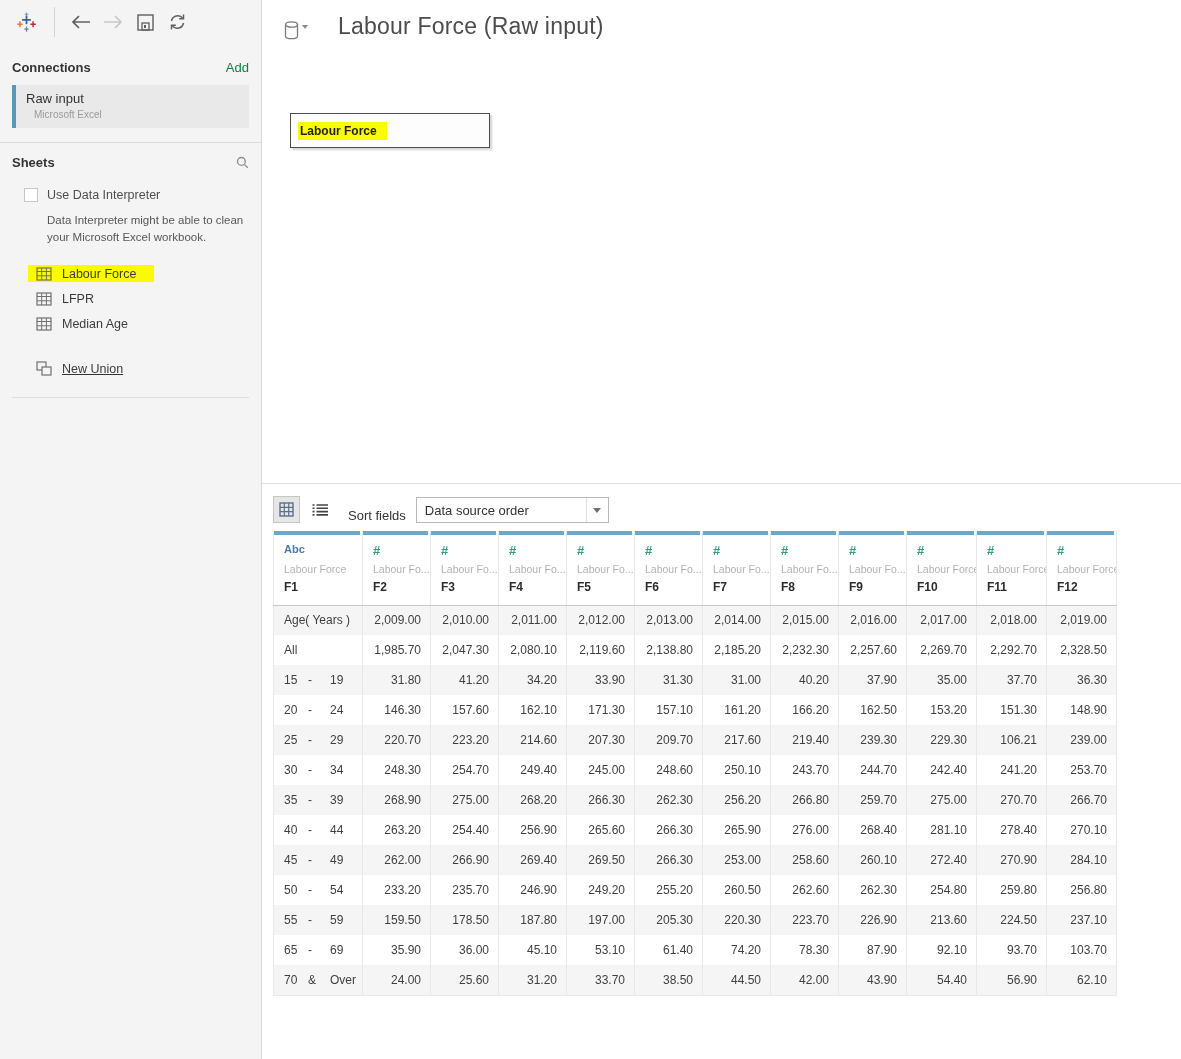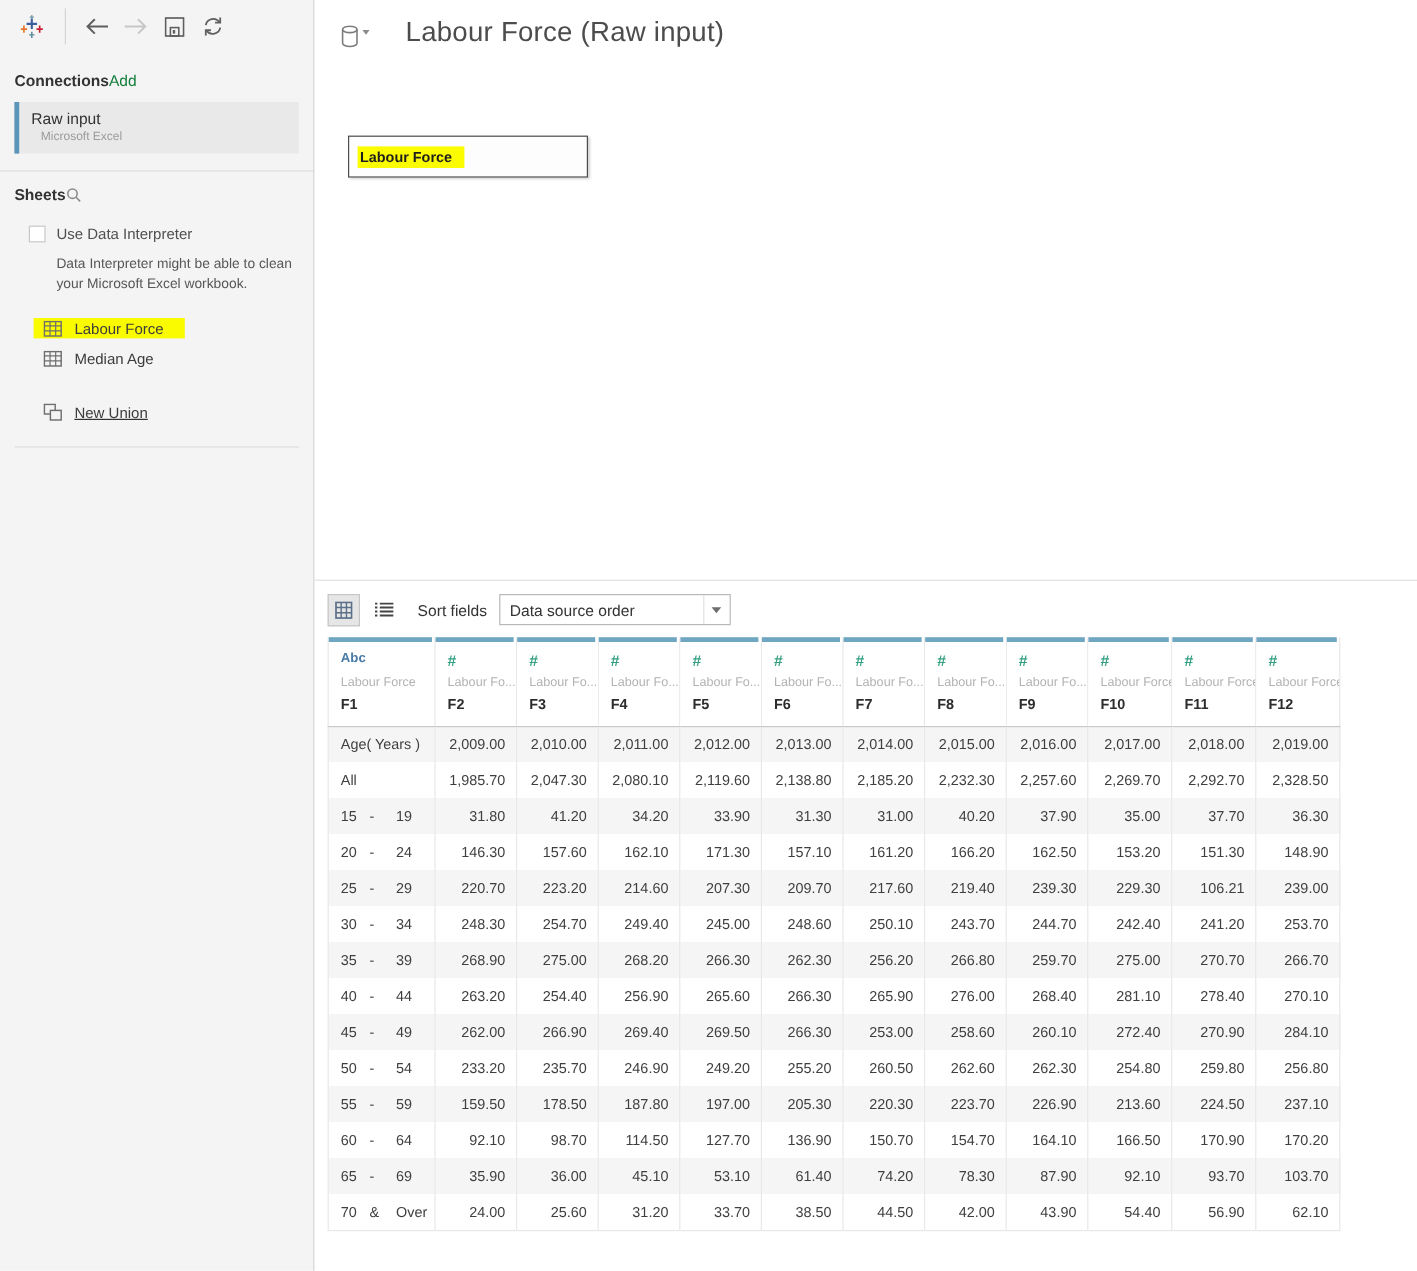--- a/index.html
+++ b/index.html
@@ -10,21 +10,21 @@
   }
   
   .left-panel {
     position:absolute; left:0; top:0; width:262px; height:1059px;
     background:#f4f4f4; border-right:1px solid #d8d8d8;
   }
   .toolbar { height:44px; display:flex; align-items:center; padding-left:10px; }
   .tb-sep { width:1px; height:30px; background:#d4d4d4; margin:0 10px 0 12px; }
   .tb-btn { width:32px; height:32px; display:flex; align-items:center; justify-content:center; cursor:pointer; }
   .section-connections { padding:16px 12px 0 12px; }
-  .sec-head { display:flex; align-items:center; }
+  .sec-head { display:flex; align-items:center; justify-content:space-between; }
   .sec-title { font-size:13px; font-weight:bold; color:#333; }
   .add-link { font-size:13px; color:#15803d; cursor:pointer; }
   .connection-item {
     margin-top:10px; background:#e9e9e9; border-left:4px solid #5b96ba;
     padding:6px 8px 8px 10px; cursor:pointer;
   }
   .conn-name { font-size:13px; color:#333; }
   .conn-sub { font-size:10px; color:#9b9b9b; margin:3px 0 0 8px; }
   .panel-divider { border:none; border-top:1px solid #ddd; margin:14px 0 0 0; }
   .section-sheets { padding:12px 12px 0 12px; }
@@ -46,21 +46,21 @@
   .ds-title { margin-left:30px; font-size:23px; color:#4c4c4c; letter-spacing:0.2px; white-space:nowrap; }
   
   .table-chip {
     position:absolute; left:290px; top:113px; width:200px; height:35px;
     background:#fdfdfd; border:1px solid #4d4d4d; box-shadow:1.5px 1.5px 2px rgba(0,0,0,0.18);
     display:flex; align-items:center; padding-left:7px; cursor:pointer;
   }
   .chip-label { background:#fcfc00; font-size:12px; font-weight:bold; color:#1e1e1e; padding:2px 10px 2px 2px; }
   
   .grid-divider { position:absolute; left:262px; top:483px; width:919px; height:1px; background:#e0e0e0; }
-  .grid-toolbar { position:absolute; left:273px; top:493px; height:30px; display:flex; align-items:center; }
+  .grid-toolbar { position:absolute; left:273px; top:493px; height:30px; display:flex; align-items:flex-end; }
   .view-btn { width:27px; height:27px; display:flex; align-items:center; justify-content:center; cursor:pointer; border:1px solid transparent; }
   .view-btn.selected { background:#e6e6e6; border:1px solid #c6c6c6; }
   .view-btn + .view-btn { margin-left:6px; }
   .sort-fields-label { margin-left:15px; font-size:13px; color:#333; }
   .sort-dropdown {
     margin-left:10px; width:193px; height:26px; background:#fff; border:1px solid #b9b9b9;
     display:flex; align-items:center; cursor:pointer;
   }
   .sort-value { flex:1; font-size:13px; color:#333; padding-left:8px; white-space:nowrap; overflow:hidden; }
   .dd-caret-box { width:22px; height:100%; display:flex; align-items:center; justify-content:center; border-left:1px solid #e0e0e0; }
@@ -173,20 +173,29 @@
           </span>
           <span class="sheet-label">Labour Force</span>
         </div>
         <div class="sheet-item">
           <span class="sheet-icon">
             <svg width="16" height="14" viewBox="0 0 16 14">
               <rect x="1" y="1" width="14" height="12" fill="none" stroke="#6e6e6e" stroke-width="1.2"></rect>
               <path d="M1 4.5h14 M1 8.8h14 M5.7 1v12 M10.4 1v12" stroke="#6e6e6e" stroke-width="1"></path>
             </svg>
           </span>
+          <span class="sheet-label">LFPR</span>
+        </div>
+        <div class="sheet-item">
+          <span class="sheet-icon">
+            <svg width="16" height="14" viewBox="0 0 16 14">
+              <rect x="1" y="1" width="14" height="12" fill="none" stroke="#6e6e6e" stroke-width="1.2"></rect>
+              <path d="M1 4.5h14 M1 8.8h14 M5.7 1v12 M10.4 1v12" stroke="#6e6e6e" stroke-width="1"></path>
+            </svg>
+          </span>
           <span class="sheet-label">Median Age</span>
         </div>
       </div>
 
     <div class="new-union-row">
       <span class="sheet-icon">
         <svg width="16" height="15" viewBox="0 0 16 15">
           <rect x="1" y="1" width="9" height="8" fill="none" stroke="#6e6e6e" stroke-width="1.2"></rect>
           <rect x="6" y="6" width="9" height="8" fill="#f4f4f4" stroke="#6e6e6e" stroke-width="1.2"></rect>
         </svg>
@@ -464,34 +473,20 @@
         <td>197.00</td>
         <td>205.30</td>
         <td>220.30</td>
         <td>223.70</td>
         <td>226.90</td>
         <td>213.60</td>
         <td>224.50</td>
         <td>237.10</td>
       </tr>
       <tr>
-        <td class="label-cell"><span class="p1">60</span><span class="p2">-</span><span class="p3">64</span></td>
-        <td>92.10</td>
-        <td>98.70</td>
-        <td>114.50</td>
-        <td>127.70</td>
-        <td>136.90</td>
-        <td>150.70</td>
-        <td>154.70</td>
-        <td>164.10</td>
-        <td>166.50</td>
-        <td>170.90</td>
-        <td>170.20</td>
-      </tr>
-      <tr>
         <td class="label-cell"><span class="p1">65</span><span class="p2">-</span><span class="p3">69</span></td>
         <td>35.90</td>
         <td>36.00</td>
         <td>45.10</td>
         <td>53.10</td>
         <td>61.40</td>
         <td>74.20</td>
         <td>78.30</td>
         <td>87.90</td>
         <td>92.10</td>

